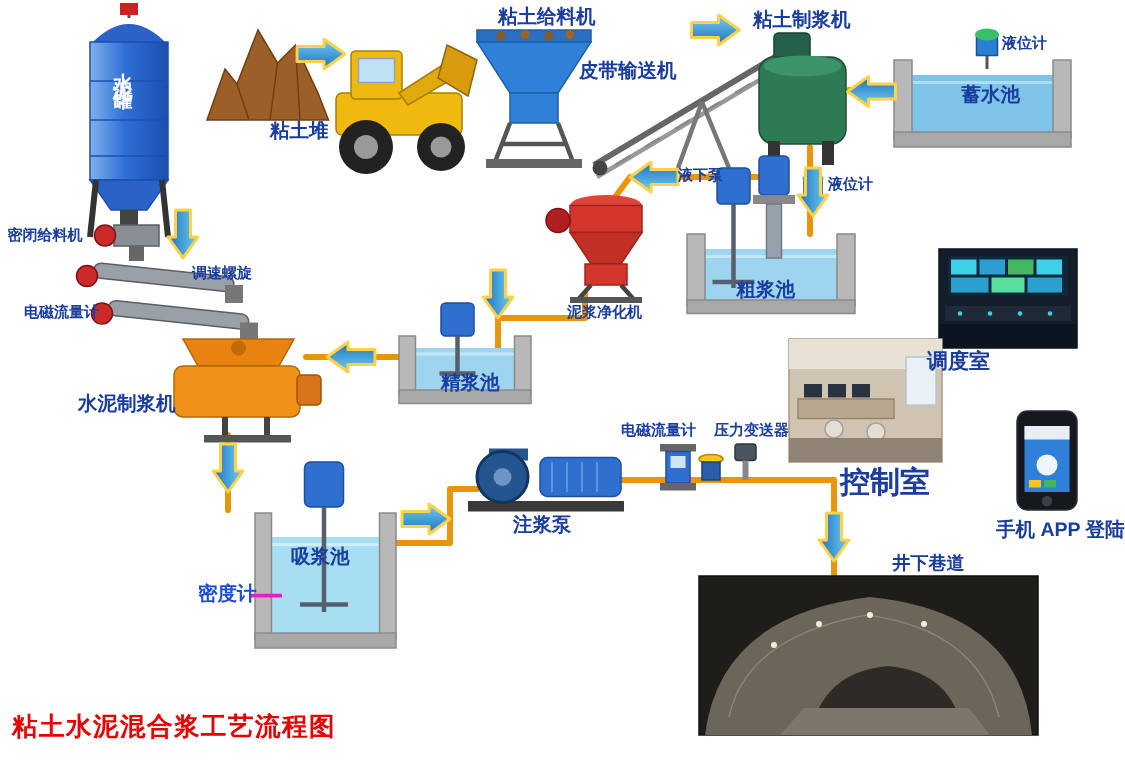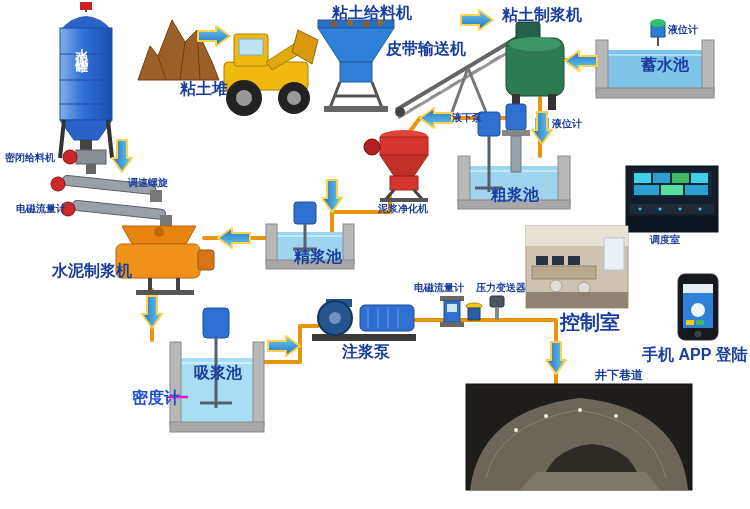--- a/index.html
+++ b/index.html
@@ -1,19 +1,19 @@
 <!DOCTYPE html>
 <html><head>
 <meta charset="utf-8">
 <style>
   html,body{margin:0;padding:0;background:#fff;}
   .stage{position:relative;width:750px;height:509px;background:#ffffff;overflow:hidden;
          font-family:"Liberation Sans",sans-serif;}
   .stage svg{position:absolute;left:0;top:0;z-index:1;}
-  .lbl{position:absolute;z-index:2;color:#1b3e9e;font-weight:bold;font-size:16px;
+  .lbl{position:absolute;z-index:2;color:#1b3e9e;font-weight:bold;font-size:13px;
        white-space:nowrap;line-height:1.1;}
   .lbl.sm{font-size:10px;}
   .lbl.xs{font-size:10px;}
   .lbl.vert{writing-mode:vertical-rl;color:#ffffff;font-size:13px;letter-spacing:6px;}
   .lbl.magenta{color:#1d4ed8;}
   .lbl.title{font-size:17px;color:#e60000;letter-spacing:1px;}
 </style>
 </head>
 <body>
 
@@ -315,17 +315,18 @@
 <div class="lbl sm" style="left:552px;top:118px;">液位计</div>
 <div class="lbl" style="left:491px;top:186px;">粗浆池</div>
 <div class="lbl sm" style="left:378px;top:203px;">泥浆净化机</div>
 <div class="lbl" style="left:294px;top:248px;">精浆池</div>
 <div class="lbl" style="left:194px;top:364px;">吸浆池</div>
 <div class="lbl magenta" style="left:132px;top:389px;">密度计</div>
 <div class="lbl" style="left:342px;top:343px;">注浆泵</div>
 <div class="lbl xs" style="left:414px;top:282px;">电磁流量计</div>
 <div class="lbl xs" style="left:476px;top:282px;">压力变送器</div>
 <div class="lbl" style="left:560px;top:311px;font-size:20px;">控制室</div>
-<div class="lbl" style="left:650px;top:234px;font-size:10px;font-family:Liberation Serif, serif;">调度室</div>
-<div class="lbl" style="left:642px;top:346px;">手机 APP 登陆</div>
+<div class="lbl" style="left:618px;top:234px;font-size:14px;font-family:Liberation Serif, serif;">调度室</div>
+<div class="lbl" style="left:664px;top:346px;">手机 APP 登陆</div>
 <div class="lbl" style="left:595px;top:369px;font-size:12px;">井下巷道</div>
+<div class="lbl title" style="left:8px;top:476px;">粘土水泥混合浆工艺流程图</div>
 
 </div>
 
 </body></html>

